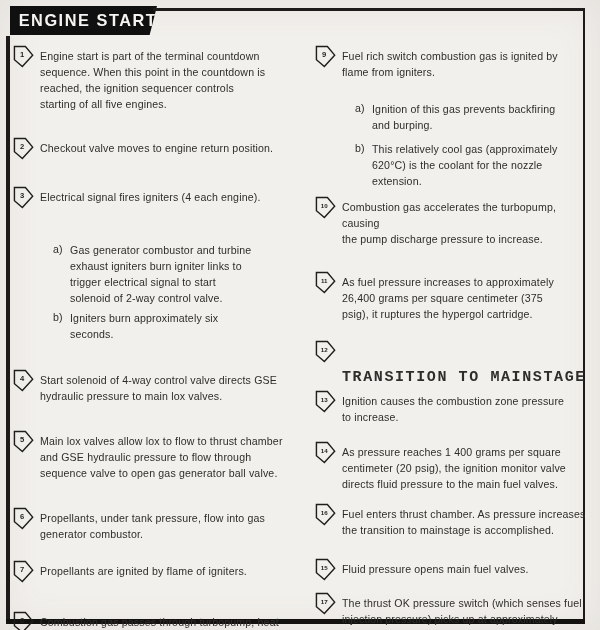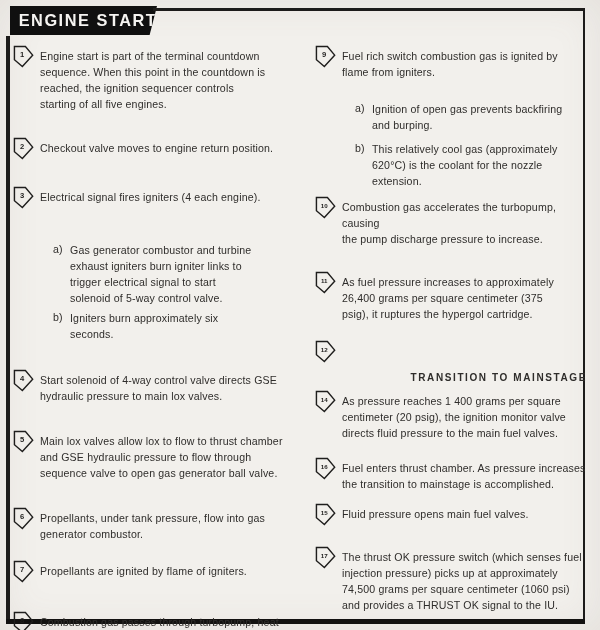--- a/index.html
+++ b/index.html
@@ -37,23 +37,24 @@
   .col-right{left:315px;width:272px;}
   .step{display:flex;align-items:flex-start;}
   .badge{flex:0 0 21px;width:21px;height:23px;margin-right:6px;margin-top:-3px;}
   .text{
     font-size:10.6px;line-height:16px;letter-spacing:0.15px;
     white-space:pre-line;
   }
   .sub{display:flex;padding-left:40px;}
   .sub .label{flex:0 0 17px;font-size:10.6px;line-height:14px;}
   .heading{
-    text-align:right;padding-left:27px;
-    font-size:10px;font-weight:600;letter-spacing:1.6px;line-height:14px;
+    text-align:left;padding-left:27px;
+    font-size:15px;font-weight:600;letter-spacing:1.6px;line-height:14px;
     white-space:nowrap;
+    font-family:Liberation Mono, monospace;
   }
   
   .col-left  > *:nth-child(2){margin-top:28px}
   .col-left  > *:nth-child(3){margin-top:29px}
   .col-left  > *:nth-child(4){margin-top:33px}
   .col-left  > *:nth-child(5){margin-top:4px}
   .col-left  > *:nth-child(6){margin-top:30px}
   .col-left  > *:nth-child(7){margin-top:29px}
   .col-left  > *:nth-child(8){margin-top:29px}
   .col-left  > *:nth-child(9){margin-top:21px}
@@ -105,21 +106,21 @@
           <polygon points="1.5,1.5 13,1.5 20.6,10.6 9.8,22.4 1.5,15.4" fill="none" stroke="#1f1e1d" stroke-width="1.5"></polygon>
           <text x="9.6" y="13" text-anchor="middle" font-size="8" font-weight="bold" fill="#1f1e1d">3</text>
         </svg>
         <div class="text">Electrical signal fires igniters (4 each engine).</div>
       </div>
       <div class="sub">
         <div class="label">a)</div>
         <div class="text">Gas generator combustor and turbine
 exhaust igniters burn igniter links to
 trigger electrical signal to start
-solenoid of 5-way control valve.</div>
+solenoid of 2-way control valve.</div>
       </div>
       <div class="sub">
         <div class="label">b)</div>
         <div class="text">Igniters burn approximately six
 seconds.</div>
       </div>
       <div class="step">
         <svg class="badge" viewBox="0 0 22 24">
           <polygon points="1.5,1.5 13,1.5 20.6,10.6 9.8,22.4 1.5,15.4" fill="none" stroke="#1f1e1d" stroke-width="1.5"></polygon>
           <text x="9.6" y="13" text-anchor="middle" font-size="8" font-weight="bold" fill="#1f1e1d">4</text>
@@ -164,21 +165,21 @@
       <div class="step">
         <svg class="badge" viewBox="0 0 22 24">
           <polygon points="1.5,1.5 13,1.5 20.6,10.6 9.8,22.4 1.5,15.4" fill="none" stroke="#1f1e1d" stroke-width="1.5"></polygon>
           <text x="9.6" y="13" text-anchor="middle" font-size="8" font-weight="bold" fill="#1f1e1d">9</text>
         </svg>
         <div class="text">Fuel rich switch combustion gas is ignited by
 flame from igniters.</div>
       </div>
       <div class="sub">
         <div class="label">a)</div>
-        <div class="text">Ignition of open gas prevents backfiring
+        <div class="text">Ignition of this gas prevents backfiring
 and burping.</div>
       </div>
       <div class="sub">
         <div class="label">b)</div>
         <div class="text">This relatively cool gas (approximately
 620°C) is the coolant for the nozzle
 extension.</div>
       </div>
       <div class="step">
         <svg class="badge" viewBox="0 0 22 24">
@@ -200,20 +201,28 @@
       <div class="step">
         <svg class="badge" viewBox="0 0 22 24">
           <polygon points="1.5,1.5 13,1.5 20.6,10.6 9.8,22.4 1.5,15.4" fill="none" stroke="#1f1e1d" stroke-width="1.5"></polygon>
           <text x="9.6" y="13" text-anchor="middle" font-size="6.5" font-weight="bold" fill="#1f1e1d">12</text>
         </svg>
       </div>
       <div class="heading">TRANSITION TO MAINSTAGE</div>
       <div class="step">
         <svg class="badge" viewBox="0 0 22 24">
           <polygon points="1.5,1.5 13,1.5 20.6,10.6 9.8,22.4 1.5,15.4" fill="none" stroke="#1f1e1d" stroke-width="1.5"></polygon>
+          <text x="9.6" y="13" text-anchor="middle" font-size="6.5" font-weight="bold" fill="#1f1e1d">13</text>
+        </svg>
+        <div class="text">Ignition causes the combustion zone pressure
+to increase.</div>
+      </div>
+      <div class="step">
+        <svg class="badge" viewBox="0 0 22 24">
+          <polygon points="1.5,1.5 13,1.5 20.6,10.6 9.8,22.4 1.5,15.4" fill="none" stroke="#1f1e1d" stroke-width="1.5"></polygon>
           <text x="9.6" y="13" text-anchor="middle" font-size="6.5" font-weight="bold" fill="#1f1e1d">14</text>
         </svg>
         <div class="text">As pressure reaches 1 400 grams per square
 centimeter (20 psig), the ignition monitor valve
 directs fluid pressure to the main fuel valves.</div>
       </div>
       <div class="step">
         <svg class="badge" viewBox="0 0 22 24">
           <polygon points="1.5,1.5 13,1.5 20.6,10.6 9.8,22.4 1.5,15.4" fill="none" stroke="#1f1e1d" stroke-width="1.5"></polygon>
           <text x="9.6" y="13" text-anchor="middle" font-size="6.5" font-weight="bold" fill="#1f1e1d">16</text>

